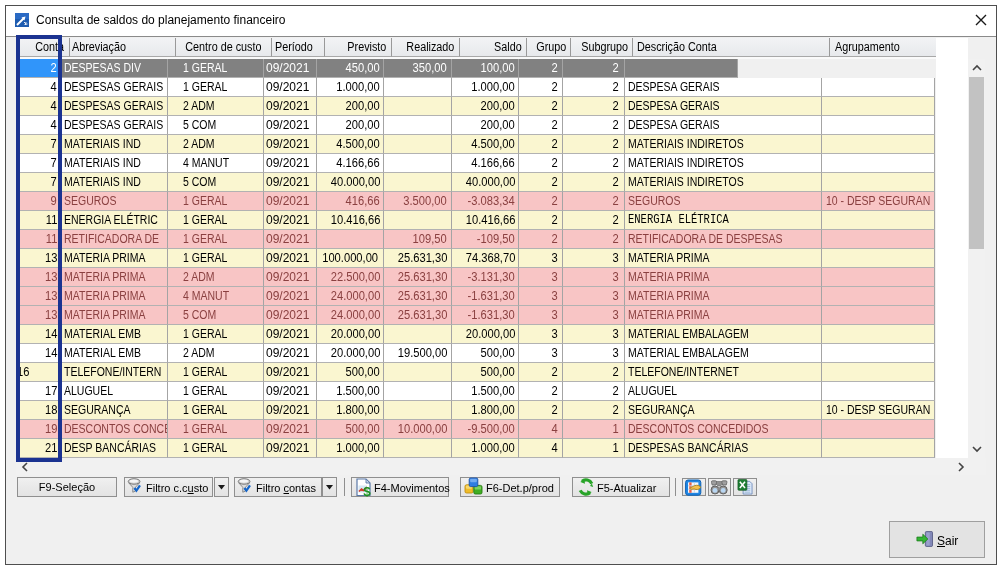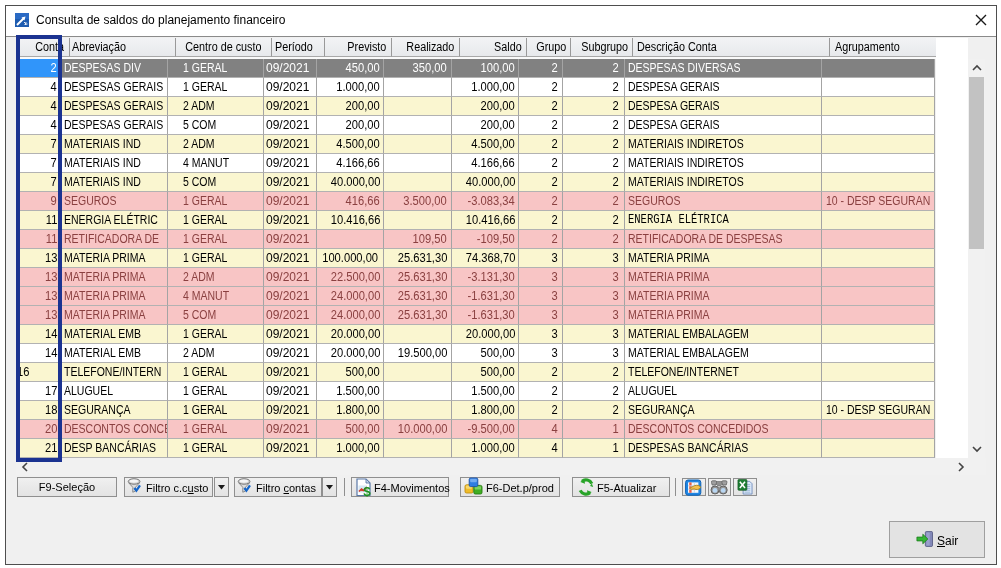--- a/index.html
+++ b/index.html
@@ -62,21 +62,20 @@
 <div class="row sel">
       <div class="c c0sel" style="width:46px;text-align:right;padding-right:4px;"><span class="sq2" style="transform-origin:right 50%">2</span></div>
       <div class="c " style="width:106px;padding-left:2px;"><span class="sq" style="transform-origin:left 50%">DESPESAS DIV</span></div>
       <div class="c " style="width:96px;padding-left:15px;"><span class="sq" style="transform-origin:left 50%">1 GERAL</span></div>
       <div class="c " style="width:53px;padding-left:2px;">09/2021</div>
       <div class="c " style="width:67px;text-align:right;padding-right:3px;"><span class="sq2" style="transform-origin:right 50%">450,00</span></div>
       <div class="c " style="width:68px;text-align:right;padding-right:4px;"><span class="sq2" style="transform-origin:right 50%">350,00</span></div>
       <div class="c " style="width:67px;text-align:right;padding-right:3px;"><span class="sq2" style="transform-origin:right 50%">100,00</span></div>
       <div class="c " style="width:44px;text-align:right;padding-right:4px;"><span class="sq2" style="transform-origin:right 50%">2</span></div>
       <div class="c " style="width:62px;text-align:right;padding-right:5px;"><span class="sq2" style="transform-origin:right 50%">2</span></div>
-      <div class="c " style="width:197px;padding-left:3px;"><span class="sq" style="transform-origin:left 50%">DESPESAS DIVERSAS</span></div>
       <div class="c " style="width:113px;padding-left:4px;"></div>
     </div>
 <div class="row rw">
       <div class="c " style="width:46px;text-align:right;padding-right:4px;"><span class="sq2" style="transform-origin:right 50%">4</span></div>
       <div class="c " style="width:106px;padding-left:2px;"><span class="sq" style="transform-origin:left 50%">DESPESAS GERAIS</span></div>
       <div class="c " style="width:96px;padding-left:15px;"><span class="sq" style="transform-origin:left 50%">1 GERAL</span></div>
       <div class="c " style="width:53px;padding-left:2px;">09/2021</div>
       <div class="c " style="width:67px;text-align:right;padding-right:3px;"><span class="sq2" style="transform-origin:right 50%">1.000,00</span></div>
       <div class="c " style="width:68px;text-align:right;padding-right:4px;"></div>
       <div class="c " style="width:67px;text-align:right;padding-right:3px;"><span class="sq2" style="transform-origin:right 50%">1.000,00</span></div>
@@ -300,21 +299,21 @@
       <div class="c " style="width:53px;padding-left:2px;">09/2021</div>
       <div class="c " style="width:67px;text-align:right;padding-right:3px;"><span class="sq2" style="transform-origin:right 50%">1.800,00</span></div>
       <div class="c " style="width:68px;text-align:right;padding-right:4px;"></div>
       <div class="c " style="width:67px;text-align:right;padding-right:3px;"><span class="sq2" style="transform-origin:right 50%">1.800,00</span></div>
       <div class="c " style="width:44px;text-align:right;padding-right:4px;"><span class="sq2" style="transform-origin:right 50%">2</span></div>
       <div class="c " style="width:62px;text-align:right;padding-right:5px;"><span class="sq2" style="transform-origin:right 50%">2</span></div>
       <div class="c " style="width:197px;padding-left:3px;"><span class="sq" style="transform-origin:left 50%">SEGURANÇA</span></div>
       <div class="c " style="width:113px;padding-left:4px;"><span class="sq" style="transform-origin:left 50%">10 - DESP SEGURAN</span></div>
     </div>
 <div class="row rp">
-      <div class="c " style="width:46px;text-align:right;padding-right:4px;"><span class="sq2" style="transform-origin:right 50%">20</span></div>
+      <div class="c " style="width:46px;text-align:right;padding-right:4px;"><span class="sq2" style="transform-origin:right 50%">19</span></div>
       <div class="c " style="width:106px;padding-left:2px;"><span class="sq" style="transform-origin:left 50%">DESCONTOS CONCE</span></div>
       <div class="c " style="width:96px;padding-left:15px;"><span class="sq" style="transform-origin:left 50%">1 GERAL</span></div>
       <div class="c " style="width:53px;padding-left:2px;">09/2021</div>
       <div class="c " style="width:67px;text-align:right;padding-right:3px;"><span class="sq2" style="transform-origin:right 50%">500,00</span></div>
       <div class="c " style="width:68px;text-align:right;padding-right:4px;"><span class="sq2" style="transform-origin:right 50%">10.000,00</span></div>
       <div class="c " style="width:67px;text-align:right;padding-right:3px;"><span class="sq2" style="transform-origin:right 50%">-9.500,00</span></div>
       <div class="c " style="width:44px;text-align:right;padding-right:4px;"><span class="sq2" style="transform-origin:right 50%">4</span></div>
       <div class="c " style="width:62px;text-align:right;padding-right:5px;"><span class="sq2" style="transform-origin:right 50%">1</span></div>
       <div class="c " style="width:197px;padding-left:3px;"><span class="sq" style="transform-origin:left 50%">DESCONTOS CONCEDIDOS</span></div>
       <div class="c " style="width:113px;padding-left:4px;"></div>

